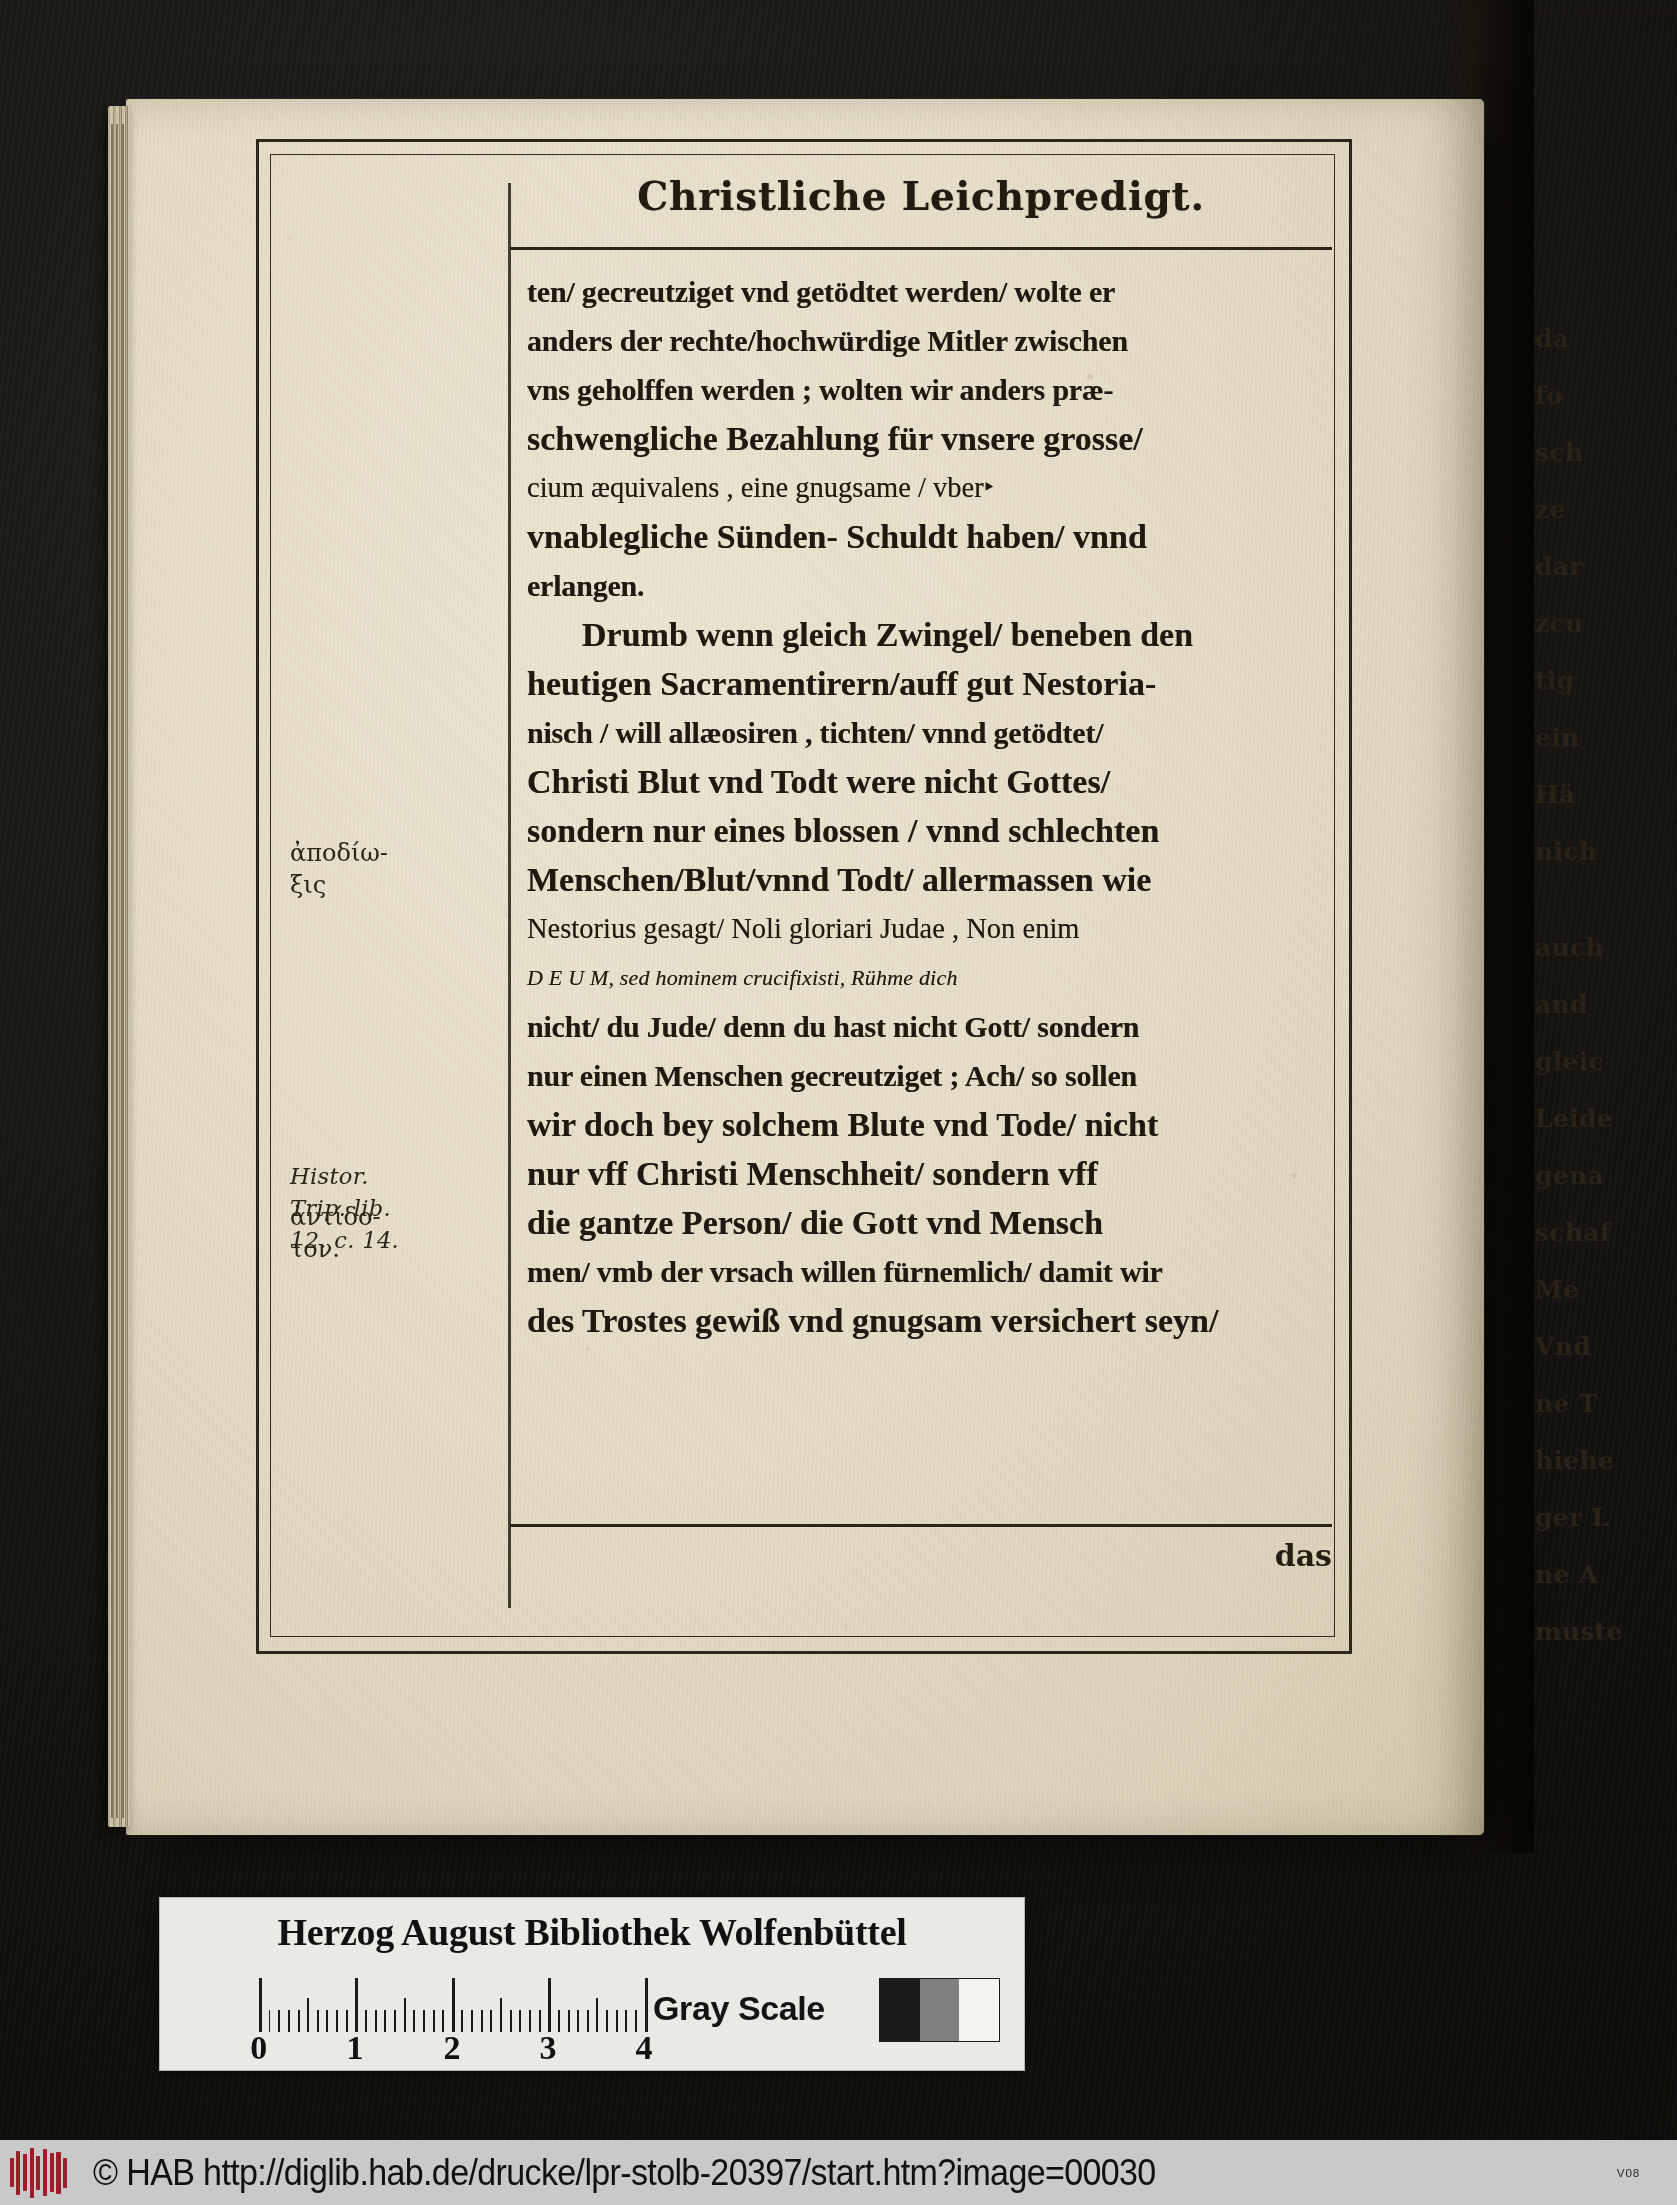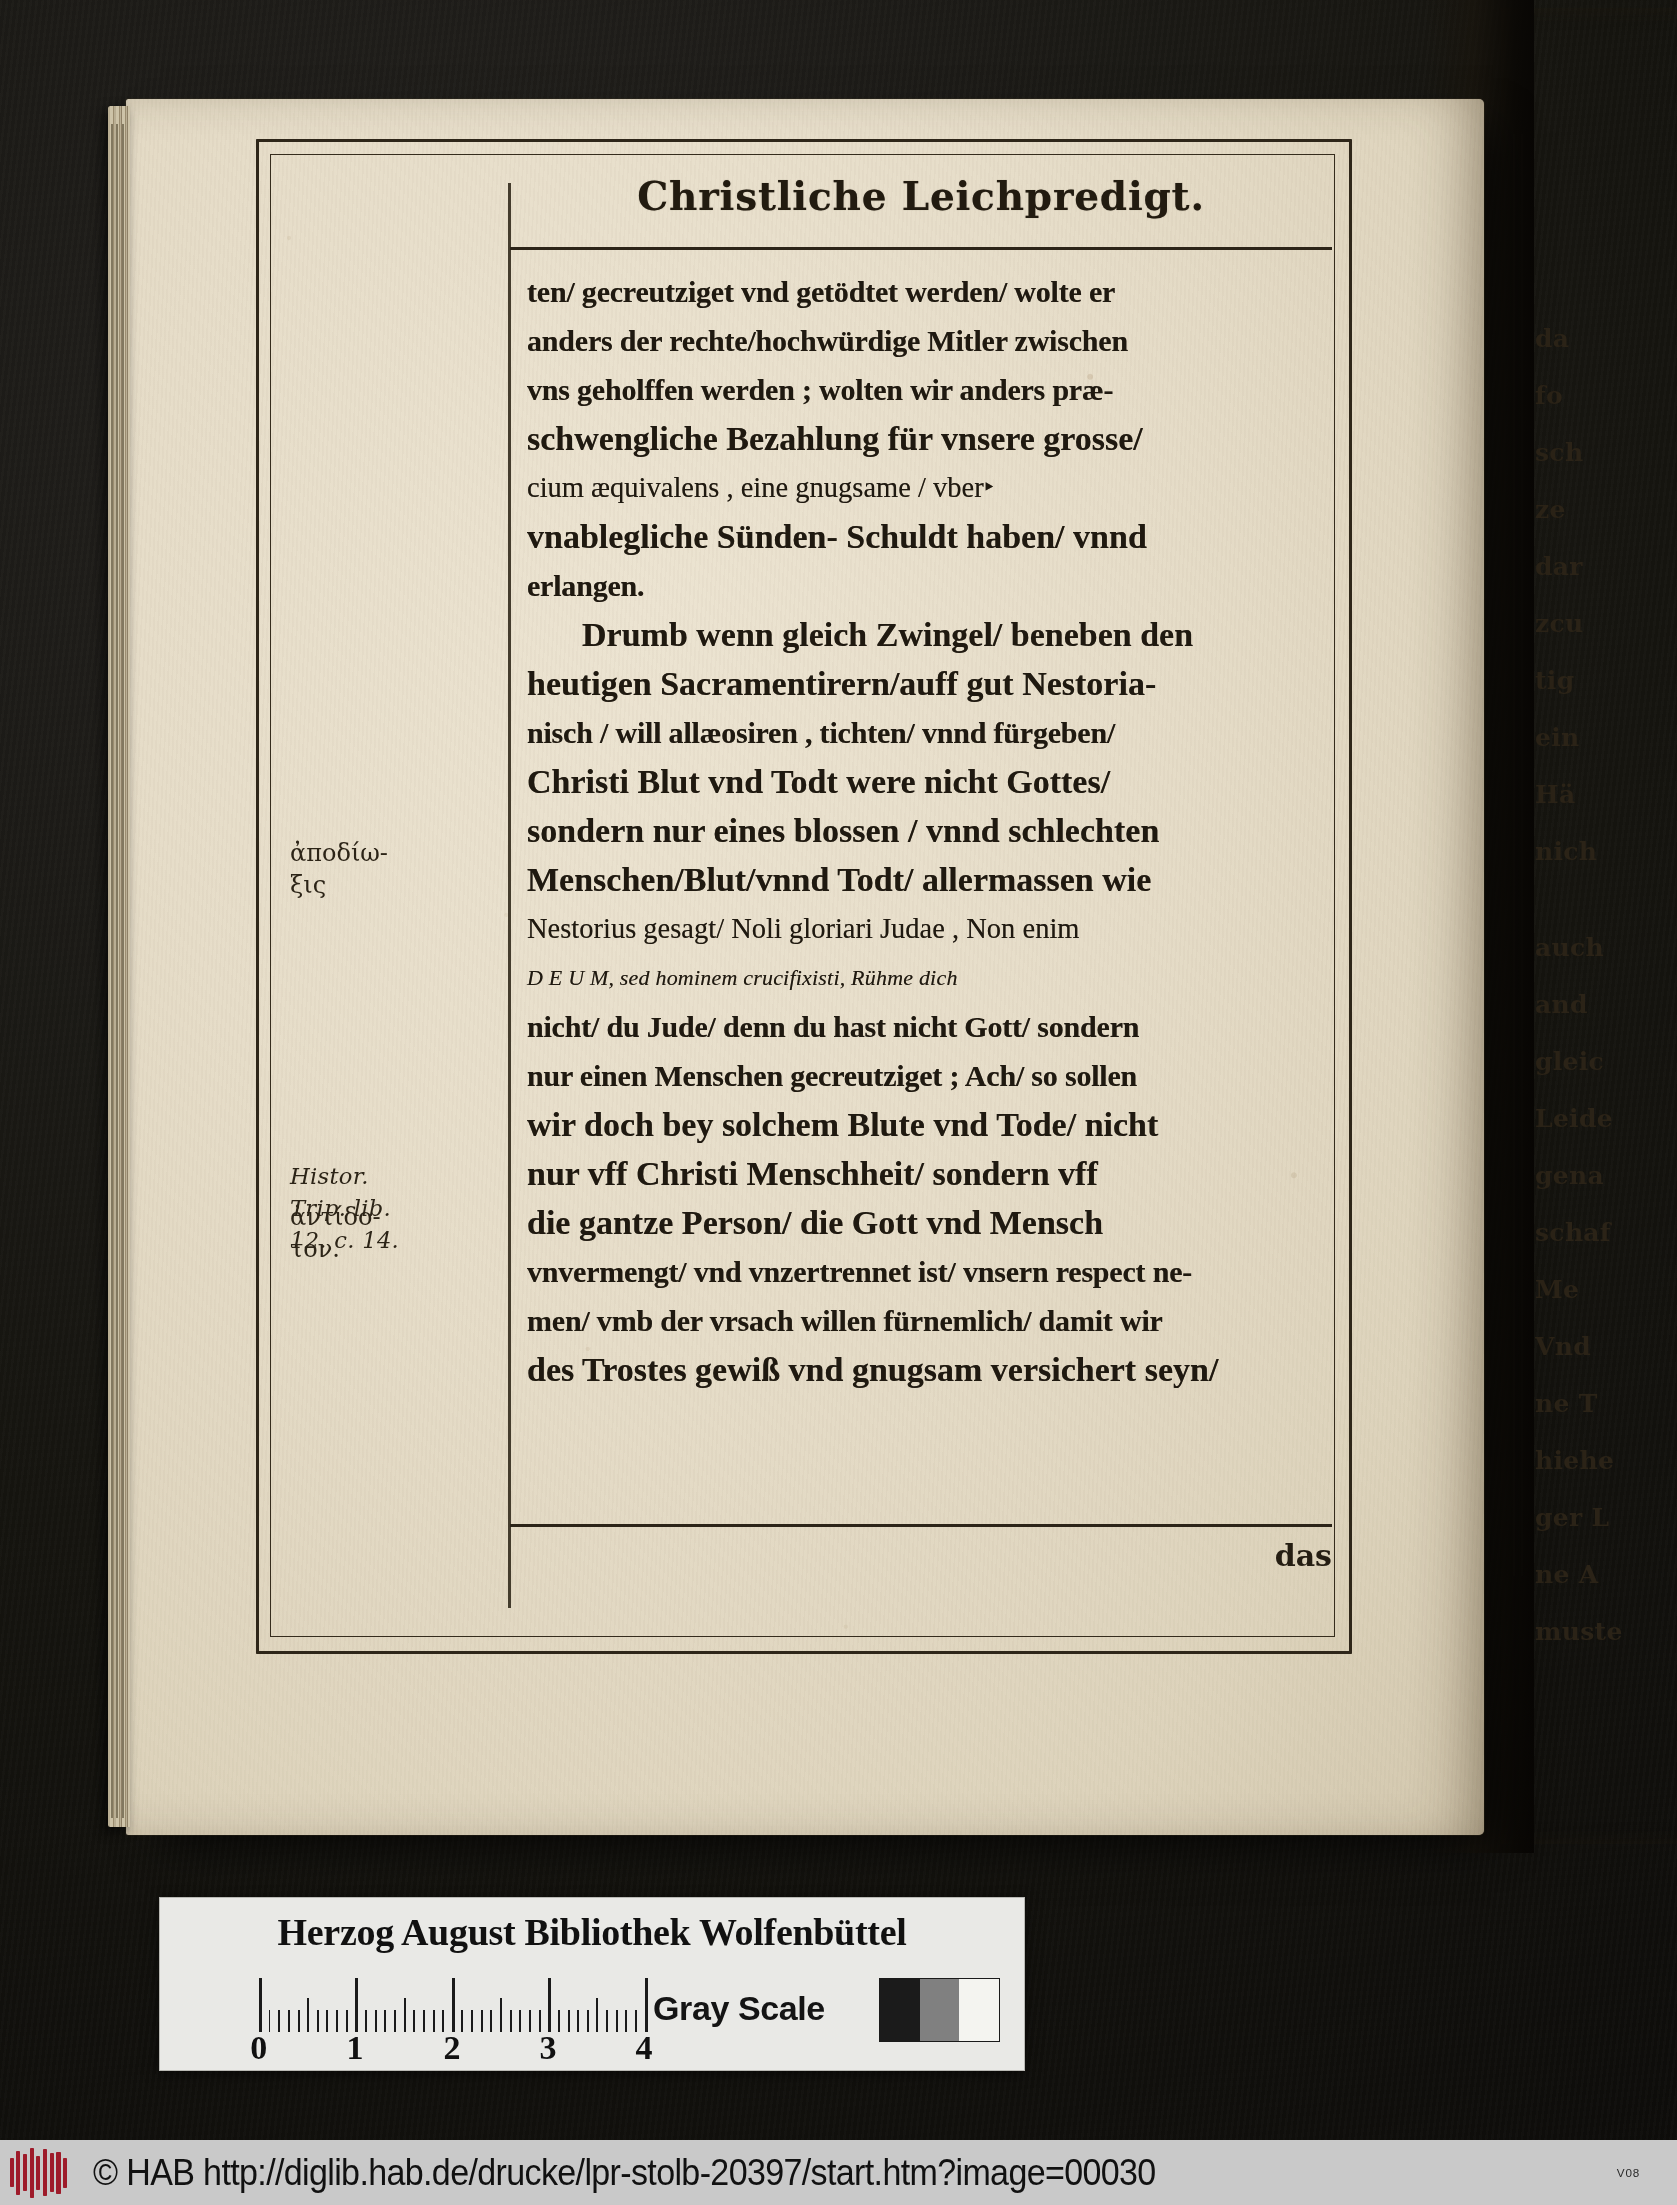--- a/index.html
+++ b/index.html
@@ -280,32 +280,31 @@
   <div id="body-text">
       <div class="bline frak">ten/ gecreutziget vnd getödtet werden/ wolte er</div>
       <div class="bline frak">anders der rechte/hochwürdige Mitler zwischen</div>
       <div class="bline frak">vns geholffen werden ; wolten wir  anders præ-</div>
       <div class="bline big">schwengliche Bezahlung für vnsere grosse/</div>
       <div class="bline rom">cium æquivalens ,  eine  gnugsame /  vber‣</div>
       <div class="bline big">vnablegliche Sünden- Schuldt haben/ vnnd</div>
       <div class="bline frak">erlangen.</div>
       <div class="bline big indent">Drumb wenn gleich Zwingel/ beneben den</div>
       <div class="bline big">heutigen Sacramentirern/auff gut Nestoria-</div>
-      <div class="bline frak">nisch / will allæosiren , tichten/ vnnd fürgeben/</div>
+      <div class="bline frak">nisch / will allæosiren , tichten/ vnnd getödtet/</div>
       <div class="bline big">Christi Blut vnd Todt were nicht Gottes/</div>
       <div class="bline big">sondern  nur eines blossen / vnnd schlechten</div>
       <div class="bline big">Menschen/Blut/vnnd Todt/ allermassen wie</div>
       <div class="bline rom">Nestorius gesagt/ Noli gloriari Judae , Non enim</div>
       <div class="bline lat">D E U M,  sed hominem crucifixisti,  Rühme dich</div>
       <div class="bline frak">nicht/ du Jude/  denn du hast nicht Gott/ sondern</div>
       <div class="bline frak">nur einen Menschen gecreutziget ;  Ach/ so sollen</div>
       <div class="bline big">wir doch bey solchem Blute vnd Tode/ nicht</div>
       <div class="bline big">nur vff Christi Menschheit/ sondern vff</div>
       <div class="bline big">die gantze Person/ die Gott vnd Mensch</div>
-      <div class="bline frak">vnvermengt/ vnd vnzertrennet ist/ vnsern respect ne-</div>
       <div class="bline frak">men/ vmb der vrsach willen  fürnemlich/ damit wir</div>
       <div class="bline big">des Trostes gewiß vnd gnugsam versichert seyn/</div>
     </div>
 
   <div id="catchword">das</div>
 </div>
 
 <div id="scale-card">
   <div id="scale-title">Herzog August Bibliothek Wolfenbüttel</div>
 

